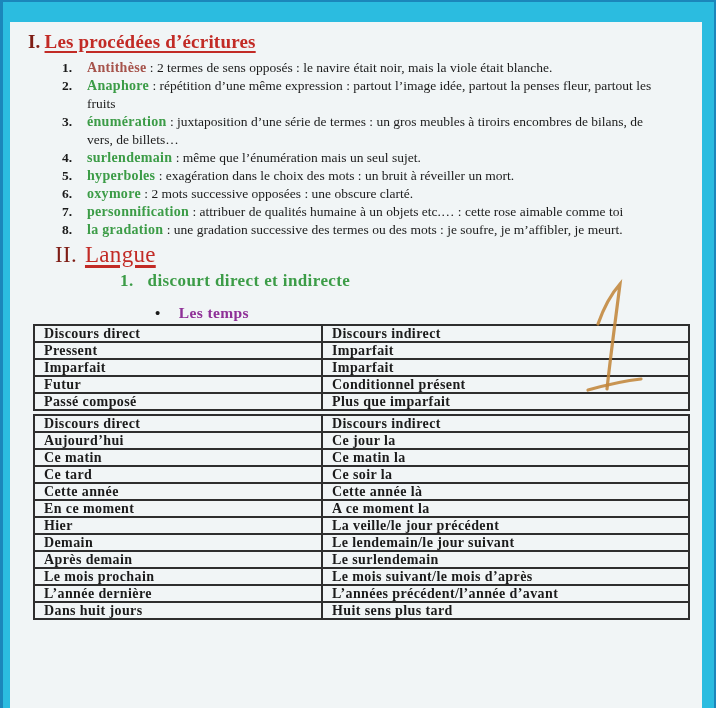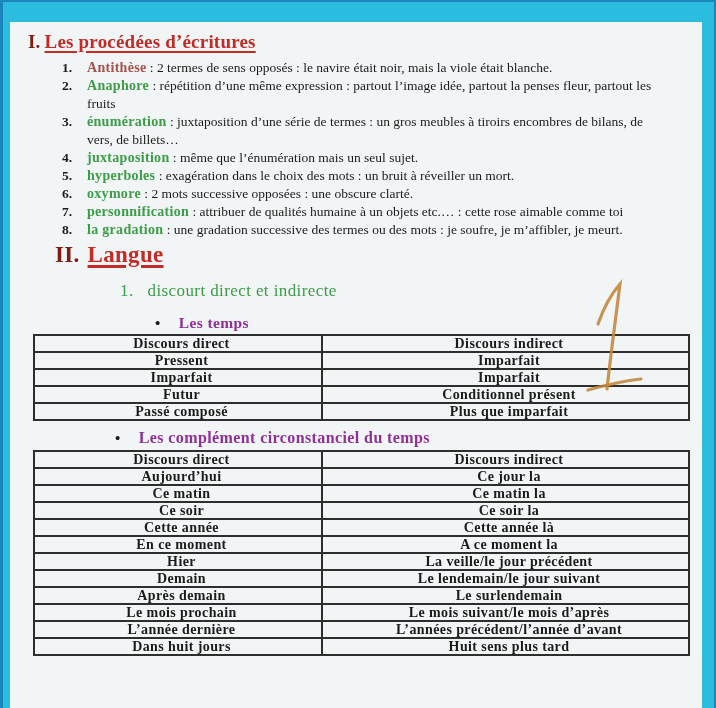--- a/index.html
+++ b/index.html
@@ -57,34 +57,34 @@
     font-weight:bold;
   }
   .term{
     font-weight:bold; font-size:14px;
     letter-spacing:.3px;
   }
   .term-maroon{color:var(--term-maroon);}
   .term-green{color:var(--term-green);}
   h2{
     margin:3px 0 4px 45px;
-    font-size:23px; font-weight:bold; line-height:25px;
+    font-size:23px; font-weight:normal; line-height:25px;
     color:var(--num-dark);
     letter-spacing:.3px;
   }
   h2 .h-title{
     color:var(--title-red);
     text-decoration:underline;
     text-decoration-thickness:2.5px;
     text-underline-offset:3px;
     margin-left:8px;
   }
   .subheading{
-    margin:14px 0 0 110px;
-    font-size:17px; font-weight:normal; line-height:19px;
+    margin:4px 0 0 110px;
+    font-size:17px; font-weight:bold; line-height:19px;
     color:var(--term-green);
     letter-spacing:.4px;
   }
   .subheading .sub-num{margin-right:14px;}
   .bullet-line{
     font-weight:bold;
     color:var(--heading-purple);
     letter-spacing:.4px;
   }
   .bullet-line .dot{
@@ -98,21 +98,21 @@
     border-collapse:collapse;
     margin:2px 0 0 23px;
     width:655px;
     table-layout:fixed;
   }
   table.bullet-gap{margin-top:3px;}
   table.doc-table td, table.doc-table th{
     border:2px solid var(--table-line);
     font-weight:bold;
     font-size:14px;
-    text-align:center;
+    text-align:left;
     height:16px;
     line-height:15px;
     padding:0 2px 0 9px;
     letter-spacing:.4px;
     white-space:nowrap;
     overflow:hidden;
   }
   table.doc-table col.c1{width:288px;}
   table.doc-table col.c2{width:367px;}
   svg.hand-mark{
@@ -131,21 +131,21 @@
 <body>
 
 <div class="page">
 
   <h1><span class="h-num">I.</span><span class="h-title">Les procédées d’écritures</span></h1>
 
   <ol class="procedes">
     <li><span class="num">1.</span><span class="term term-maroon">Antithèse</span><span class="def"> : 2 termes de sens opposés : le navire était noir, mais la viole était blanche.</span></li>
     <li><span class="num">2.</span><span class="term term-green">Anaphore</span><span class="def"> : répétition d’une même expression : partout l’image idée, partout la penses fleur, partout les fruits</span></li>
     <li><span class="num">3.</span><span class="term term-green">énumération</span><span class="def"> : juxtaposition d’une série de termes : un gros meubles à tiroirs encombres de bilans, de vers, de billets…</span></li>
-    <li><span class="num">4.</span><span class="term term-green">juxtaposition</span><span class="def"> : même que l’énumération mais un seul sujet.</span></li>
+    <li><span class="num">4.</span><span class="term term-green">surlendemain</span><span class="def"> : même que l’énumération mais un seul sujet.</span></li>
     <li><span class="num">5.</span><span class="term term-green">hyperboles</span><span class="def"> : exagération dans le choix des mots : un bruit à réveiller un mort.</span></li>
     <li><span class="num">6.</span><span class="term term-green">oxymore</span><span class="def"> : 2 mots successive opposées : une obscure clarté.</span></li>
     <li><span class="num">7.</span><span class="term term-green">personnification</span><span class="def"> : attribuer de qualités humaine à un objets etc.… : cette rose aimable comme toi</span></li>
     <li><span class="num">8.</span><span class="term term-green">la gradation</span><span class="def"> : une gradation successive des termes ou des mots : je soufre, je m’affibler, je meurt.</span></li>
   </ol>
 
   <h2><span class="h-num">II.</span><span class="h-title">Langue</span></h2>
 
   <div class="subheading"><span class="sub-num">1.</span><span>discourt direct et indirecte</span></div>
 
@@ -173,42 +173,41 @@
           <td>Futur</td>
           <td>Conditionnel présent</td>
         </tr>
     <tr>
           <td>Passé composé</td>
           <td>Plus que imparfait</td>
         </tr>
   </tbody>
     </table>
 
-  <div class="bullet-line bullet-complements"><span class="dot">•</span><span>Les complément circonstanciel du temps</span></div>
 
   <table class="doc-table bullet-gap">
     <colgroup>
         <col class="c1">
         <col class="c2">
       </colgroup>
     <tbody>
         <tr>
           <th>Discours direct</th>
           <th>Discours indirect</th>
         </tr>
     <tr>
           <td>Aujourd’hui</td>
           <td>Ce jour la</td>
         </tr>
     <tr>
           <td>Ce matin</td>
           <td>Ce matin la</td>
         </tr>
     <tr>
-          <td>Ce soir</td>
+          <td>Ce tard</td>
           <td>Ce soir la</td>
         </tr>
     <tr>
           <td>Cette année</td>
           <td>Cette année là</td>
         </tr>
     <tr>
           <td>En ce moment</td>
           <td>A ce moment la</td>
         </tr>

